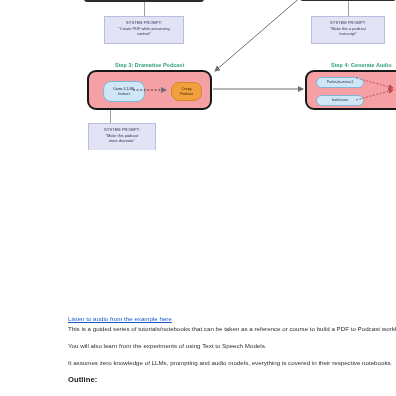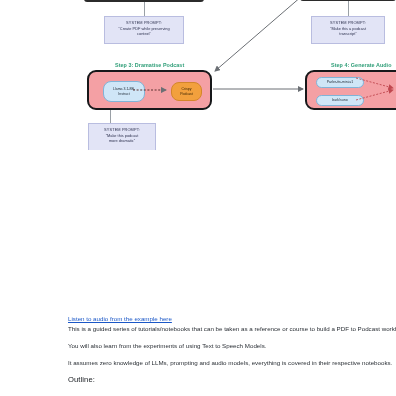--- a/index.html
+++ b/index.html
@@ -50,21 +50,21 @@
   .article{position:relative;padding:0 0 0 0;}
   .link{
     color:#1a57c7;text-decoration:underline;font-size:6.2px;
   }
   p.body{
     margin:0;color:#2a2f35;font-size:6.2px;line-height:1.5;
     white-space:nowrap;
   }
   .row{position:absolute;left:68px;}
   h2.sec{
-    margin:0;color:#15191e;font-size:7.6px;font-weight:normal;letter-spacing:.1px;
+    margin:0;color:#15191e;font-size:7.6px;font-weight:bold;letter-spacing:.1px;
   }
 </style>
 </head>
 <body>
 
 <div class="page">
 
   <div class="diagram">
 
     <div class="dark-box b1"></div>

